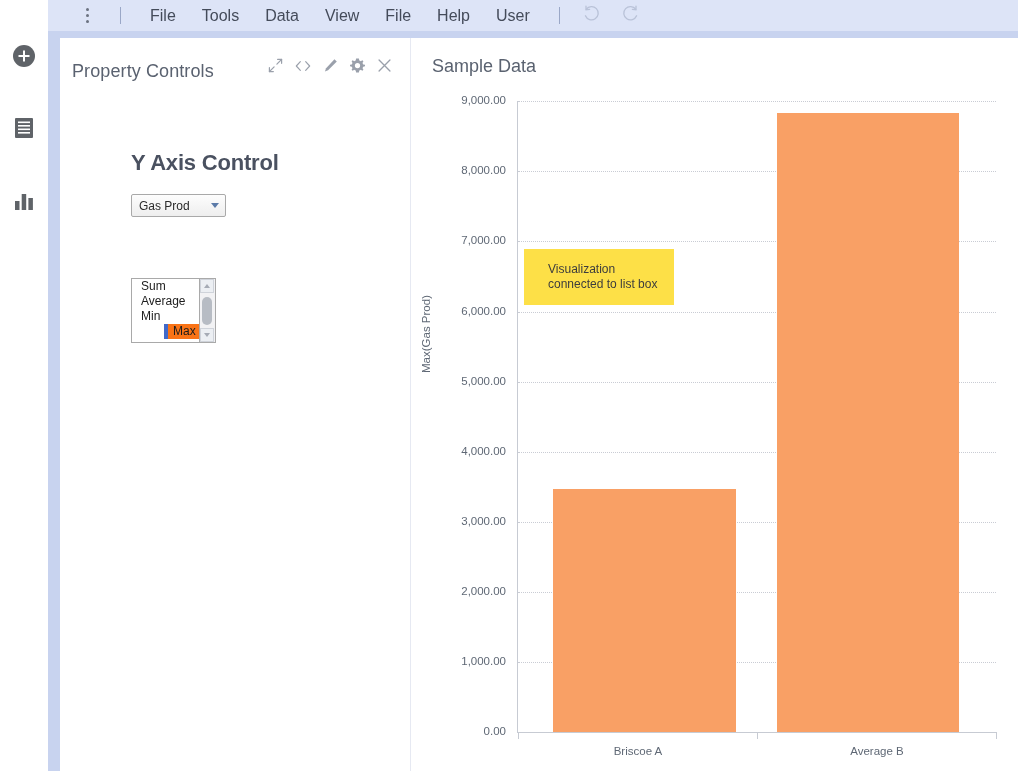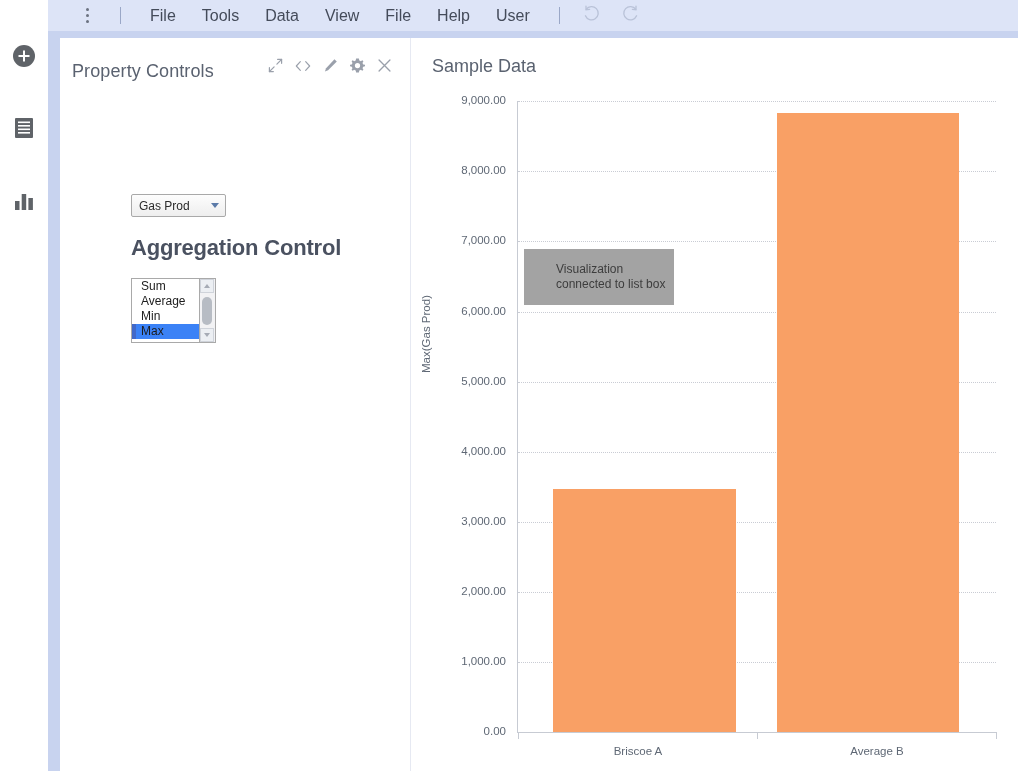--- a/index.html
+++ b/index.html
@@ -118,21 +118,21 @@
     position: absolute; left: 71px; top: 240px;
     width: 69px; height: 65px;
     border: 1px solid #a9a9a9; background: #ffffff;
     overflow: hidden;
   }
   .lb-item {
     height: 15px; line-height: 15px;
     font-size: 12px; color: #1c1c1c; padding-left: 9px;
     position: relative; cursor: pointer; white-space: nowrap;
   }
-  .lb-item.selected { background: #3b82f6; }
+  .lb-item.selected { background: #f97316; margin-left: 32px; }
   .lb-item.selected::before {
     content: ""; position: absolute; left: 0; top: 0;
     width: 4px; height: 15px; background: #4169c9;
   }
   .lb-scroll {
     position: absolute; left: 140px; top: 240px;
     width: 16px; height: 65px;
     border: 1px solid #a9a9a9; border-left: none;
     background: #f2f2f4;
   }
@@ -198,23 +198,23 @@
   .xtick-mark {
     position: absolute; top: 694px; width: 1px; height: 7px; background: #c7cbd3;
   }
   .xlabel {
     position: absolute; top: 707px; width: 160px; text-align: center;
     font-size: 11.5px; color: #5f6875;
   }
   .annotation {
     position: absolute; left: 113px; top: 211px;
     width: 150px; height: 56px;
-    background: #a3a3a3;
+    background: #fde047;
     display: flex; align-items: center;
-    padding-left: 32px;
+    padding-left: 24px;
     font-size: 12px; color: #3d3d3d; line-height: 15px;
   }
 </style>
 </head>
 <body>
 
 <div id="app">
 
   <div class="green-strip"></div>
 
@@ -309,29 +309,29 @@
           </svg>
         </span>
         <span class="pi">
           <svg width="15" height="15" viewBox="0 0 16 16" fill="none" stroke="currentColor" stroke-width="1.4" stroke-linecap="round">
             <path d="M2.2 2.2 L13.8 13.8 M13.8 2.2 L2.2 13.8"></path>
           </svg>
         </span>
       </div>
     </div>
 
+    <div class="section-title y-title">Y Axis Control</div>
 
     <div class="dropdown">
       <span class="dd-label">Gas Prod</span>
       <span class="dd-arrow">
         <span class="caret"></span>
       </span>
     </div>
 
-    <div class="section-title agg-title">Aggregation Control</div>
 
     <div class="listbox">
       <div class="lb-item">Sum</div>
       <div class="lb-item">Average</div>
       <div class="lb-item">Min</div>
       <div class="lb-item selected">Max</div>
     </div>
     <div class="lb-scroll">
       <div class="sb-btn up">
           <span class="sb-tri-up"></span>

